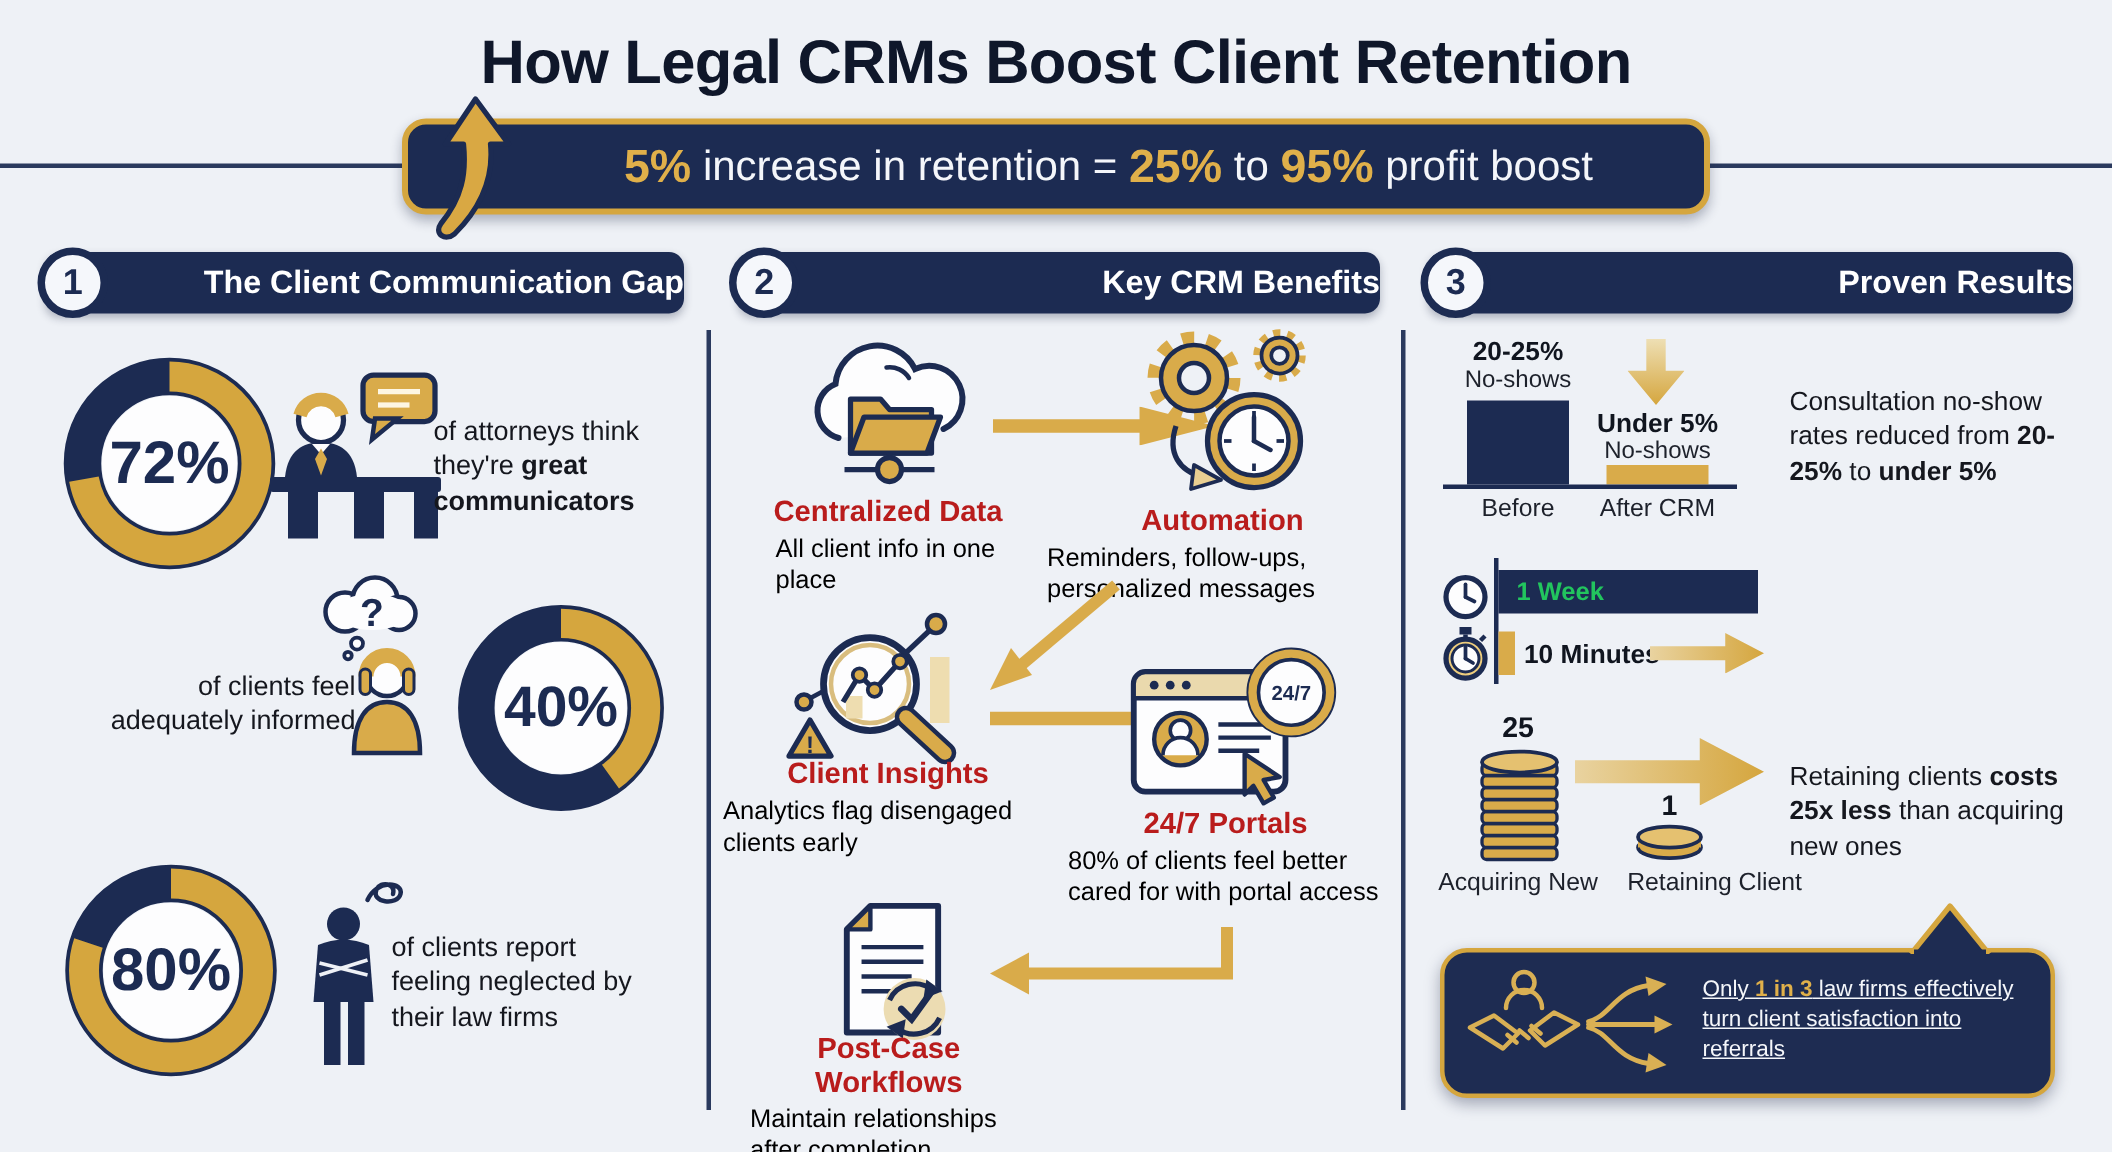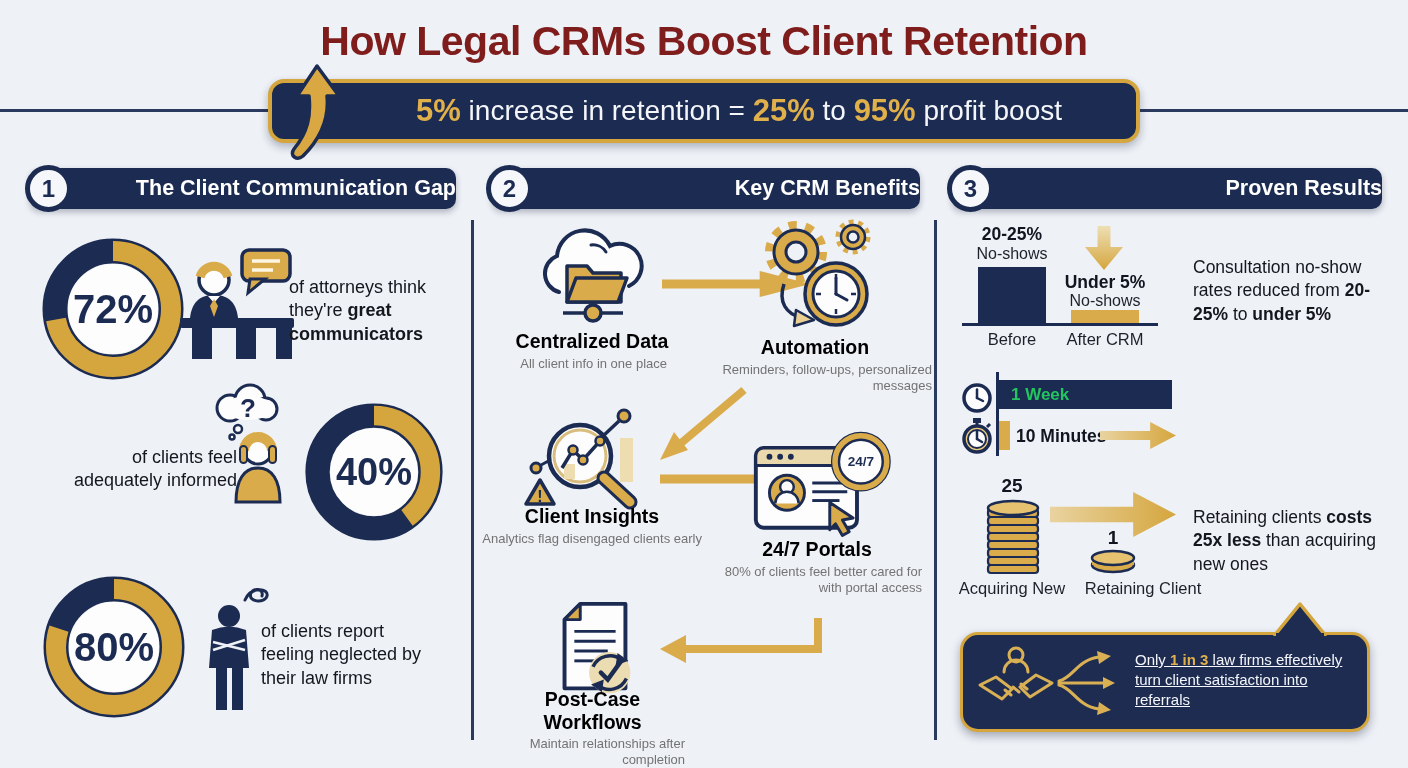--- a/index.html
+++ b/index.html
@@ -1,39 +1,39 @@
 <!DOCTYPE html>
 <html><head>
 <meta charset="utf-8">
 <style>
   html,body{margin:0;padding:0;background:#dfe3ea;}
   #canvas{position:relative;width:1408px;height:768px;background:#eef1f6;overflow:hidden;
           font-family:"Liberation Sans","DejaVu Sans",sans-serif;color:#15171e;}
   .abs{position:absolute;}
   b{font-weight:bold;}
   
-  .main-title{left:0;right:0;top:18px;text-align:center;font-size:41px;font-weight:bold;color:#7f1d1d;letter-spacing:-0.5px;}
+  .main-title{left:0;right:0;top:18px;text-align:center;font-size:41px;font-weight:bold;color:#0f172a;letter-spacing:-0.5px;}
   .top-line{left:0;top:109px;width:1408px;height:2.5px;background:#2a3a5e;}
   .banner{left:268px;top:79px;width:872px;height:64px;background:#1c2b52;border:4px solid #d5a63e;border-radius:16px;
           box-sizing:border-box;display:flex;align-items:center;justify-content:center;color:#f4f6fa;font-size:28px;
           white-space:pre-wrap;box-shadow:0 4px 8px rgba(20,30,60,.3);z-index:2;padding-left:70px;}
   .banner .hl{color:#e0b04a;font-weight:bold;font-size:31px;}
   .banner-arrow{left:281px;top:64px;z-index:3;}
   
   .sec-bar{height:41px;background:#1c2b52;border-radius:10px;display:flex;align-items:center;justify-content:flex-end;
            color:#fff;font-weight:bold;font-size:21.5px;box-shadow:0 3px 6px rgba(20,30,60,.3);z-index:1;padding-left:26px;box-sizing:border-box;}
   .sec-num{width:47px;height:47px;border-radius:50%;background:#f5f7fb;border:5px solid #1c2b52;box-sizing:border-box;
            display:flex;align-items:center;justify-content:center;font-weight:bold;font-size:24px;color:#1c2b52;z-index:3;}
   .vdiv{width:3px;background:#2a3a5e;top:220px;height:520px;}
   
   .donut-label{position:absolute;inset:0;display:flex;align-items:center;justify-content:center;font-weight:bold;color:#1c2b52;}
   
   .stat-text{font-size:18px;line-height:1.3;color:#15171e;}
-  .benefit-title{font-size:19.5px;font-weight:bold;color:#000000;text-align:center;}
-  .benefit-desc{font-size:13px;color:#737373;text-align:right;line-height:1.22;margin-top:3px;}
+  .benefit-title{font-size:19.5px;font-weight:bold;color:#b91c1c;text-align:center;}
+  .benefit-desc{font-size:17px;color:#000000;text-align:left;line-height:1.22;margin-top:3px;}
   .result-text{font-size:17.5px;line-height:1.33;color:#15171e;}
   .small-bold{font-weight:bold;font-size:17.5px;color:#10151f;text-align:center;}
   .small-reg{font-size:16px;color:#1d212b;text-align:center;}
   
   .arrow-right{background:linear-gradient(90deg,#e9d3a0,#d5a63e);
                clip-path:polygon(0 33%,66% 33%,66% 0,100% 50%,66% 100%,66% 67%,0 67%);}
   .arrow-right.flat{background:#d9ab4a;}
   .arrow-down{background:linear-gradient(180deg,#eedfb4,#d5a63e);
               clip-path:polygon(33% 0,67% 0,67% 48%,100% 48%,50% 100%,0 48%,33% 48%);}
   .bar{background:#1c2b52;}

